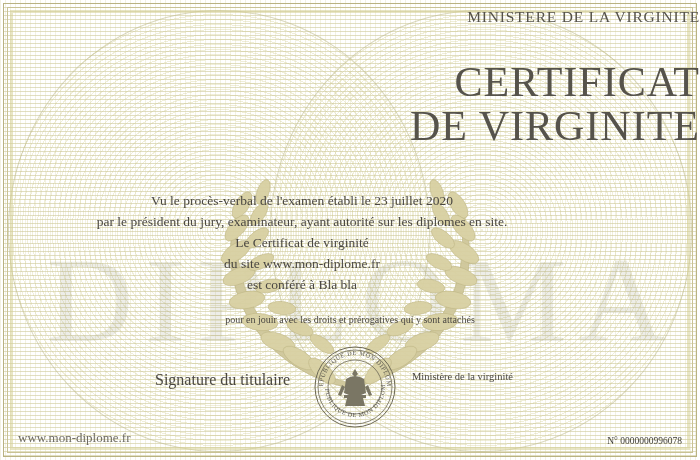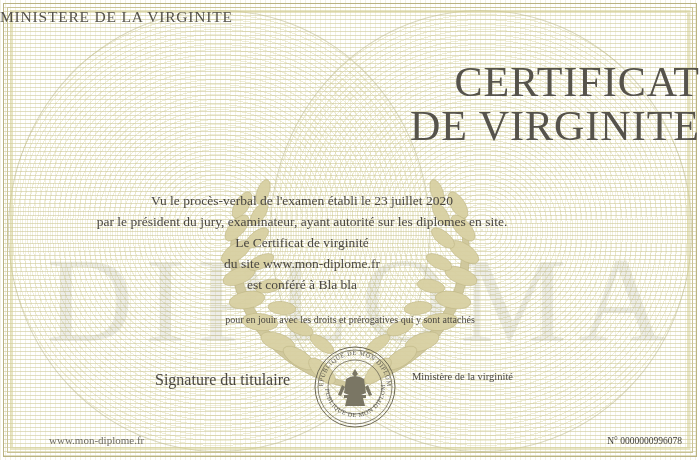--- a/index.html
+++ b/index.html
@@ -128,21 +128,21 @@
     height: 245px;
     opacity: 0.95;
   }
 
   
   .ministry {
     position: absolute;
     top: 8px;
     left: 0;
     right: 0;
-    text-align: left;
+    text-align: right;
     font-size: 15.5px;
     letter-spacing: 0.8px;
     color: #55524a;
     font-family: "Liberation Serif", serif;
   }
 
   .title {
     position: absolute;
     left: 0;
     right: 0;
@@ -198,24 +198,23 @@
     left: 313px;
     top: 345px;
     width: 84px;
     height: 84px;
   }
 
   .footer-left {
     position: absolute;
     left: 18px;
     bottom: 14px;
-    font-size: 11px;
+    font-size: 13px;
     color: #6d6a62;
     font-family: "Liberation Serif", serif;
-    margin-left: 31px;
   }
   .footer-right {
     position: absolute;
     right: 18px;
     bottom: 14px;
     font-size: 9.5px;
     color: #3f3d38;
     font-family: "Liberation Serif", serif;
   }
 </style>

